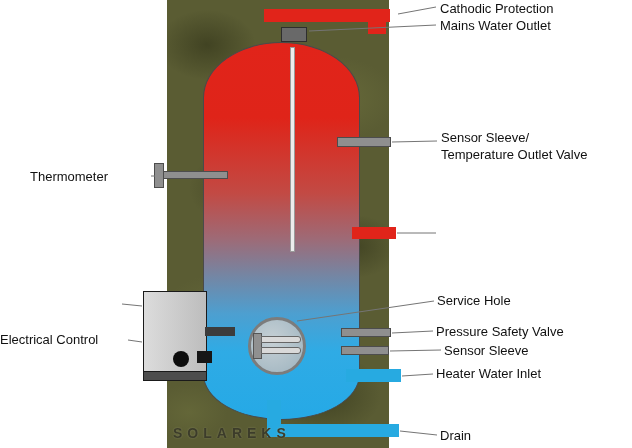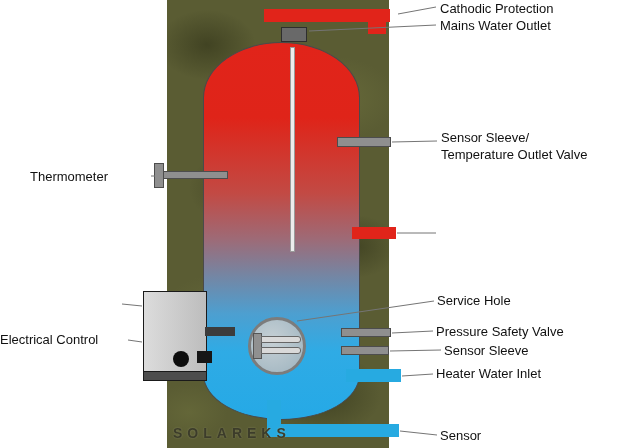--- a/index.html
+++ b/index.html
@@ -115,20 +115,20 @@
   </svg>
 
   <div class="lbl lbl-r" style="left:440px;top:1px;">Cathodic Protection</div>
   <div class="lbl lbl-r" style="left:440px;top:18px;text-align:right;">Mains Water Outlet</div>
   <div class="lbl lbl-r" style="left:441px;top:130px;">Sensor Sleeve/</div>
   <div class="lbl lbl-r" style="left:441px;top:147px;">Temperature Outlet Valve</div>
   <div class="lbl lbl-r" style="left:437px;top:293px;">Service Hole</div>
   <div class="lbl lbl-r" style="left:436px;top:324px;">Pressure Safety Valve</div>
   <div class="lbl lbl-r" style="left:444px;top:343px;">Sensor Sleeve</div>
   <div class="lbl lbl-r" style="left:436px;top:366px;">Heater Water Inlet</div>
-  <div class="lbl lbl-r" style="left:440px;top:428px;">Sensor</div>
+  <div class="lbl lbl-r" style="left:440px;top:428px;">Drain</div>
 
   <div class="lbl lbl-l" style="left:30px;top:169px;width:120px;">Thermometer</div>
   <div class="lbl lbl-l" style="left:0px;top:332px;width:127px;">Electrical Control</div>
 
   <div class="brand">SOLAREKS</div>
 
 </div>
 
 </body></html>

